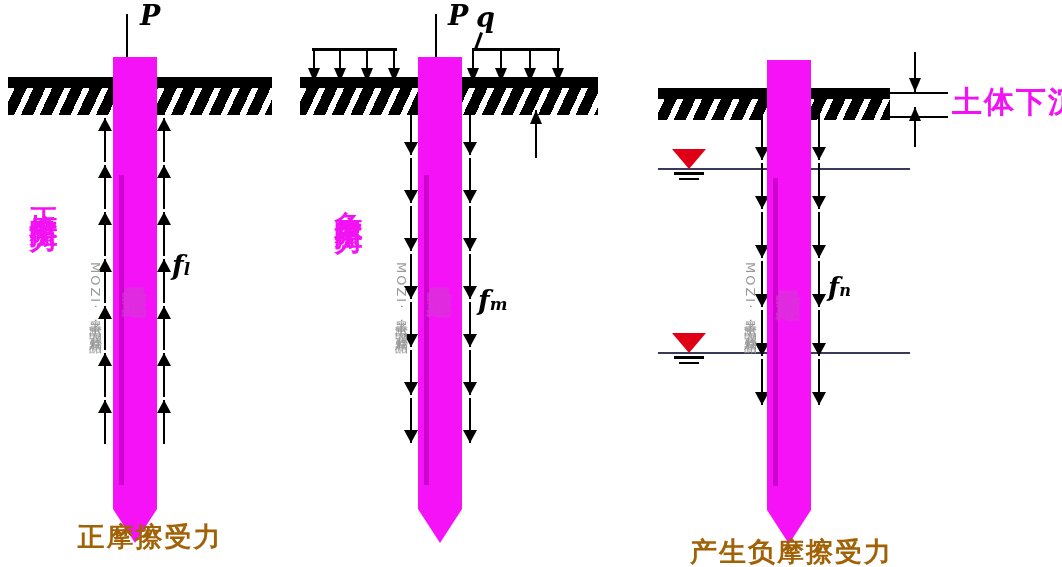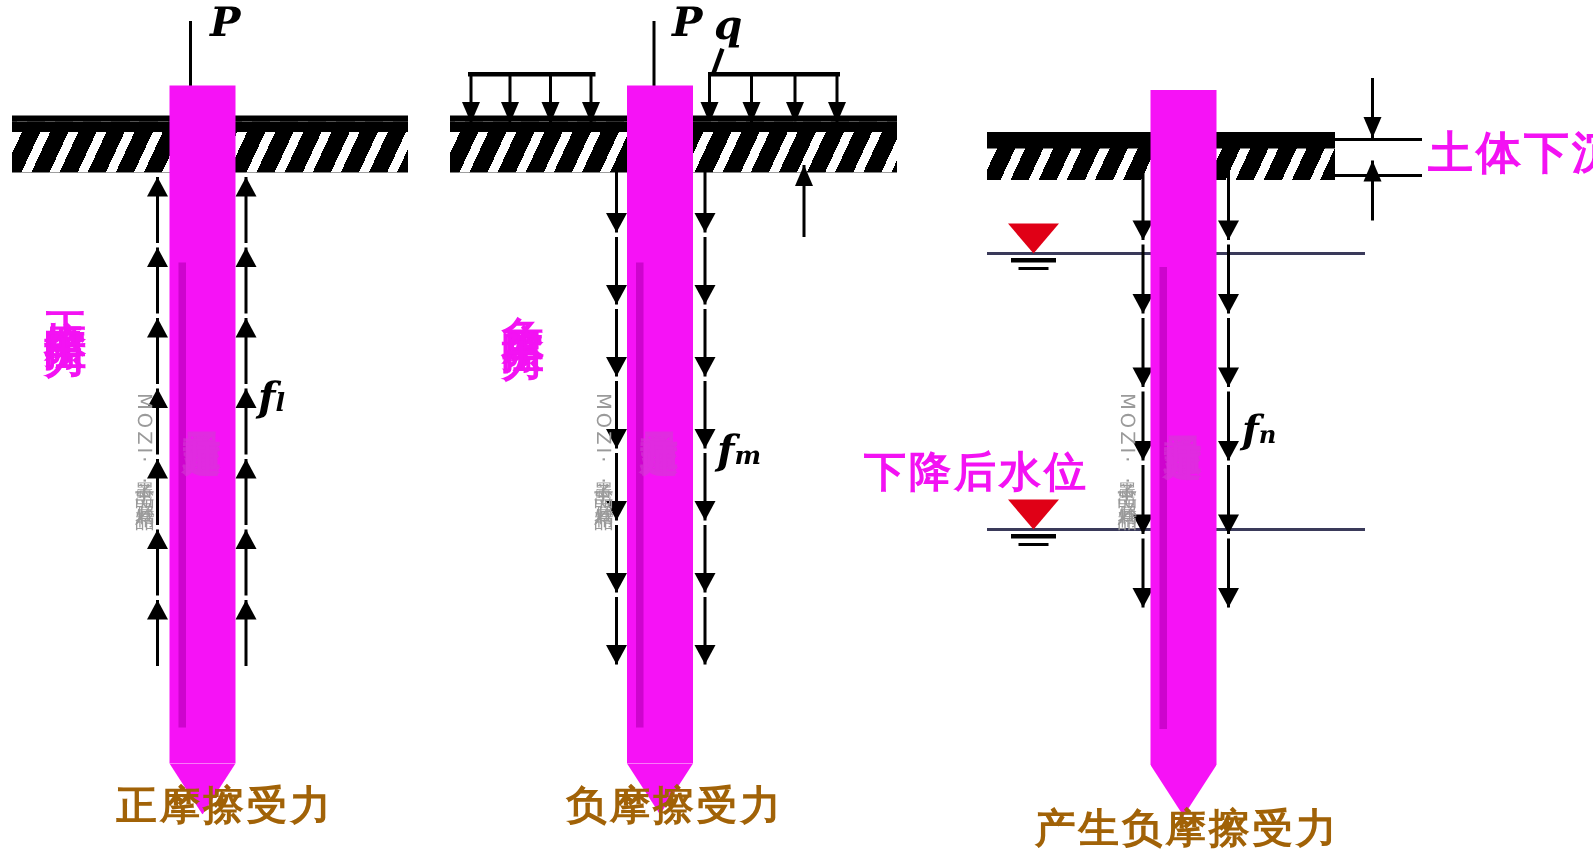--- a/index.html
+++ b/index.html
@@ -298,21 +298,20 @@
     </div>
 
     <div class="wm-vert" style="left:92px;top:262px;">MOZI·墨子出品·必属精品</div>
 
     <div class="mag mag-vert" style="left:33px;top:188px;font-size:28px;line-height:30px;">负摩擦阻力</div>
 
     <div class="ital" style="left:178px;top:285px;font-size:27px;">
       <span>f</span><span class="sub">m</span>
     </div>
 
-    <div class="blk" style="left:0;top:519px;width:300px;text-align:center;font-size:27px;letter-spacing:2px;">负摩擦受力</div>
   </div>
 
   <div class="panel" style="left:600px;width:462px;">
 
     <div class="larrow" style="left:309px;top:52px;height:40px;">
       <div class="s"></div>
         <div class="h"></div>
     </div>
     <div class="larrow up" style="left:309px;top:107px;height:40px;">
       <div class="s"></div>
@@ -328,21 +327,20 @@
 
     <div class="wline" style="left:58px;top:168px;width:252px;"></div>
     <div class="wtri" style="left:72px;top:149px;"></div>
     <div class="wdash" style="left:74px;top:172px;width:30px;"></div>
     <div class="wdash" style="left:79px;top:178px;width:20px;height:2px;"></div>
 
     <div class="wline" style="left:58px;top:352px;width:252px;"></div>
     <div class="wtri" style="left:72px;top:333px;"></div>
     <div class="wdash" style="left:74px;top:356px;width:30px;"></div>
     <div class="wdash" style="left:79px;top:362px;width:20px;height:2px;"></div>
-    <div class="mag" style="left:-24px;top:296px;font-size:28px;letter-spacing:2px;white-space:nowrap;">下降后水位</div>
 
     <div class="arrcol" style="left:155px;top:114px;height:300px;">
       <div class="arrow down" style="top:0px;height:46px;">
           <div class="shaft"></div>
           <div class="head"></div>
         </div>
       <div class="arrow down" style="top:49px;height:46px;">
           <div class="shaft"></div>
           <div class="head"></div>
         </div>

